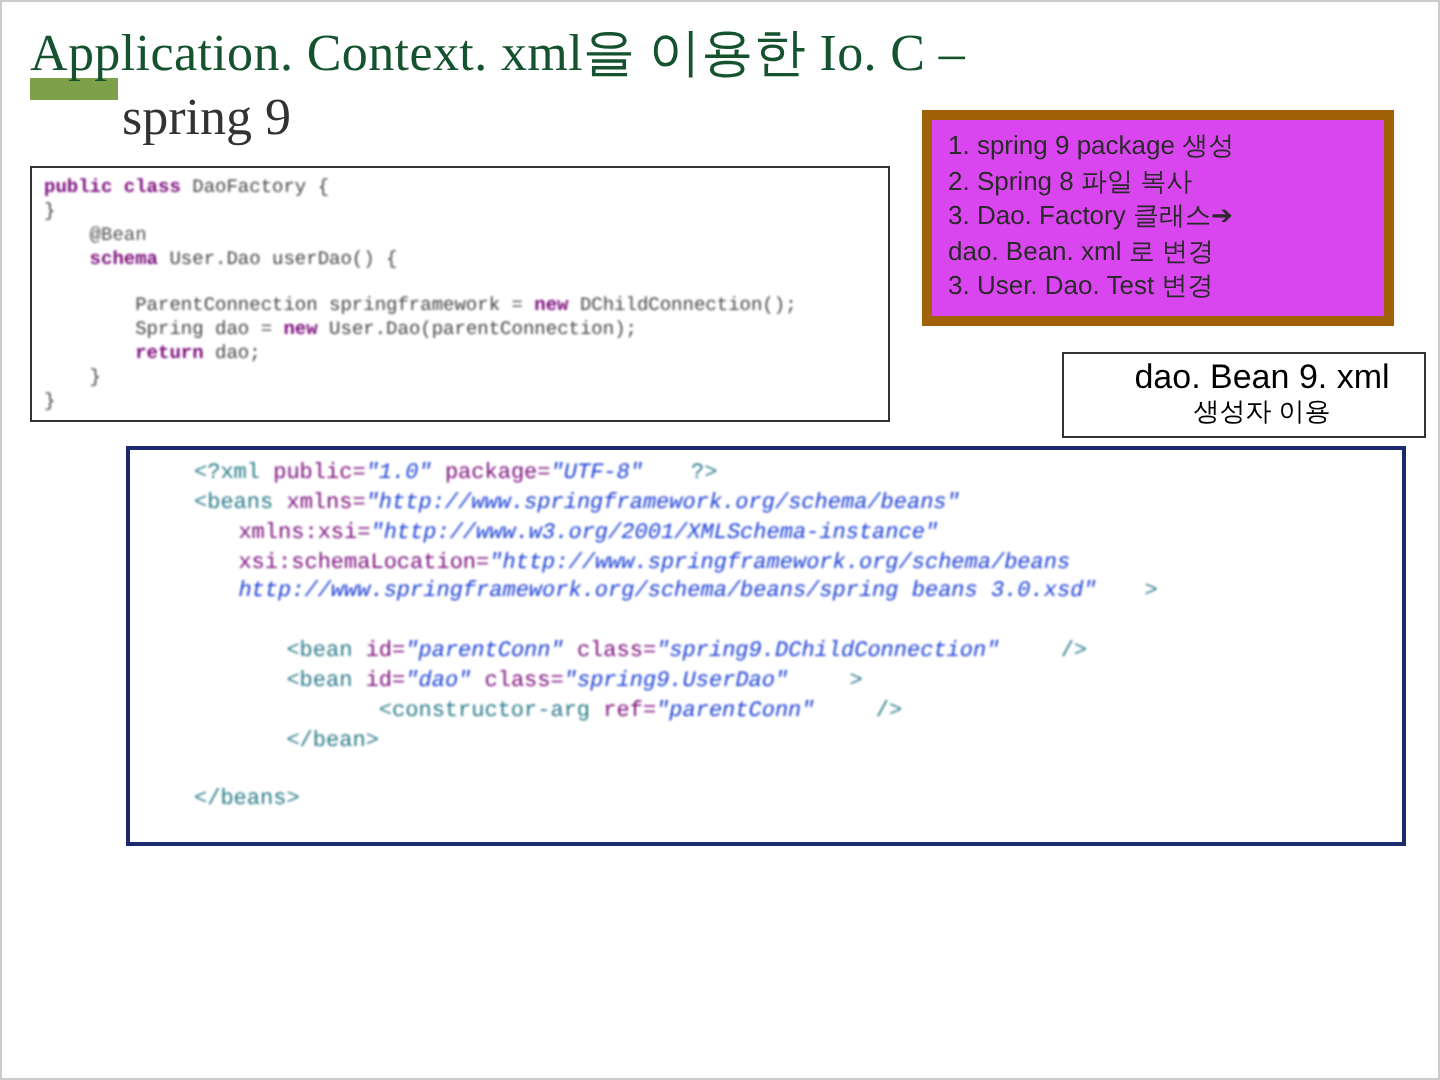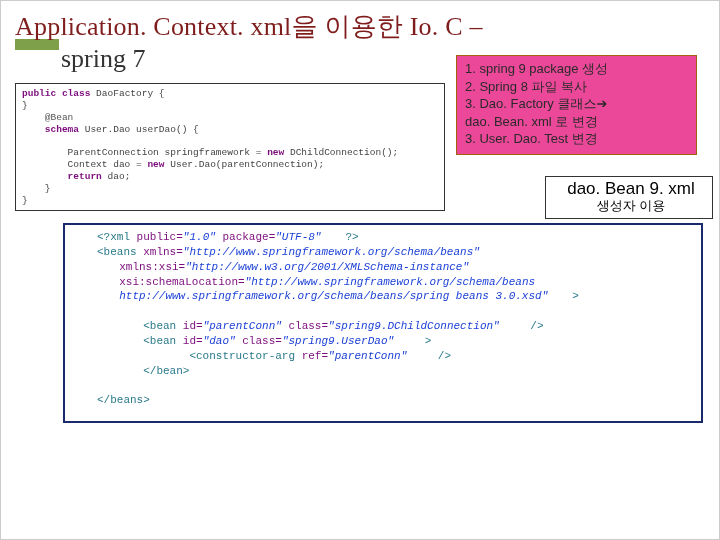--- a/index.html
+++ b/index.html
@@ -28,38 +28,38 @@
   .accent {
     position: absolute;
     top: 38px;
     left: 14px;
     width: 44px;
     height: 11px;
     background: #7fa04a;
   }
   .title-line1 {
     font-size: 26px;
-    color: #7f1d1d;
+    color: #14532d;
     font-family: Georgia, 'Times New Roman', serif;
     letter-spacing: 0.2px;
   }
   .title-line2 {
     font-size: 26px;
     color: #333;
     font-family: Georgia, 'Times New Roman', serif;
     margin-left: 46px;
   }
   .steps-box {
     position: absolute;
     top: 54px;
     right: 22px;
     width: 210px;
-    border: 1px solid #a16207;
-    background: #ec4899;
-    padding: 4px 21px 6px 8px;
+    border: 5px solid #a16207;
+    background: #d946ef;
+    padding: 4px 8px 6px 8px;
     font-size: 13px;
     line-height: 1.35;
     color: #2a2a2a;
   }
   .java-box {
     position: absolute;
     top: 82px;
     left: 14px;
     width: 430px;
     height: 128px;
@@ -79,21 +79,21 @@
   .kw-purple { color: #7c0d7c; font-weight: bold; }
   .file-label {
     position: absolute;
     top: 175px;
     right: 6px;
     width: 150px;
     text-align: center;
     border: 1px solid #333;
     background: #fff;
     font-size: 17px;
-    padding: 3px 6px 5px 10px;
+    padding: 3px 6px 5px 24px;
     line-height: 1.1;
     font-family: 'Malgun Gothic', Arial, sans-serif;
   }
   .file-label .sub {
     font-size: 13px;
     display: block;
     text-align: center;
   }
   .xml-box {
     position: absolute;
@@ -120,39 +120,39 @@
 </style>
 </head>
 <body>
 
 <div class="slide">
 
   <div class="accent"></div>
 
   <div class="title-wrap">
     <div class="title-line1">Application. Context. xml을 이용한 Io. C –</div>
-    <div class="title-line2">spring 7</div>
+    <div class="title-line2">spring 9</div>
   </div>
 
   <div class="steps-box">
     <div>1. spring 9  package 생성</div>
     <div>2. Spring 8 파일 복사</div>
     <div>3. Dao. Factory 클래스➔</div>
     <div>dao. Bean. xml 로 변경</div>
     <div>3. User. Dao. Test 변경</div>
   </div>
 
   <div class="java-box">
     <div class="java-code"><span class="kw-purple">public class</span><span> DaoFactory {</span>
 <span>}</span>
 <span class="x-text">    @Bean</span>
 <span class="kw-purple">    schema</span><span> User.Dao userDao() {</span>
 <span></span>
 <span>        ParentConnection springframework = </span><span class="kw-purple">new</span><span> DChildConnection();</span>
-<span>        Context dao = </span><span class="kw-purple">new</span><span> User.Dao(parentConnection);</span>
+<span>        Spring dao = </span><span class="kw-purple">new</span><span> User.Dao(parentConnection);</span>
 <span class="kw-purple">        return</span><span> dao;</span>
 <span>    }</span>
 <span>}</span></div>
   </div>
 
   <div class="file-label">
     <span>dao. Bean 9. xml</span>
     <span class="sub">생성자 이용</span>
   </div>
 

